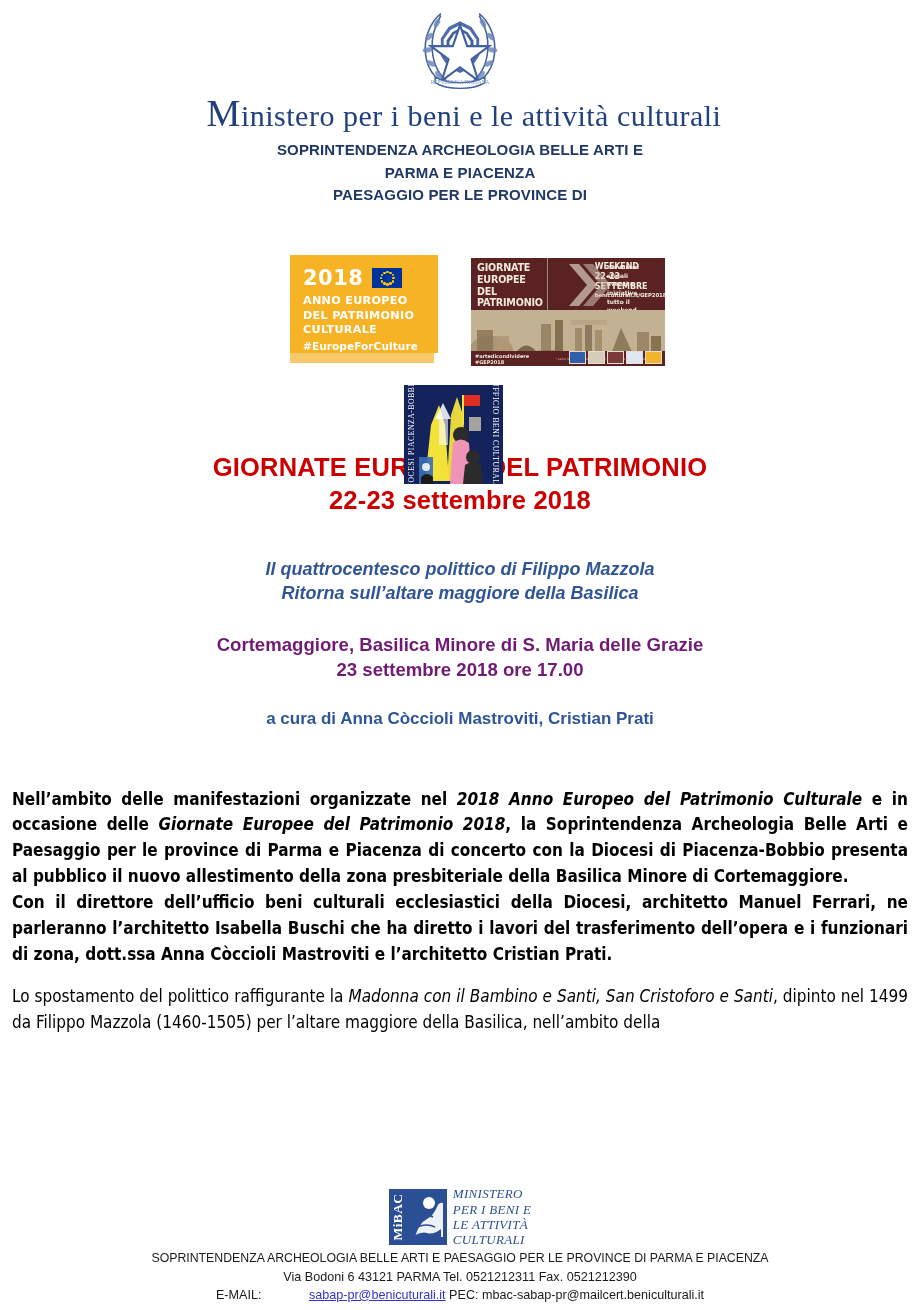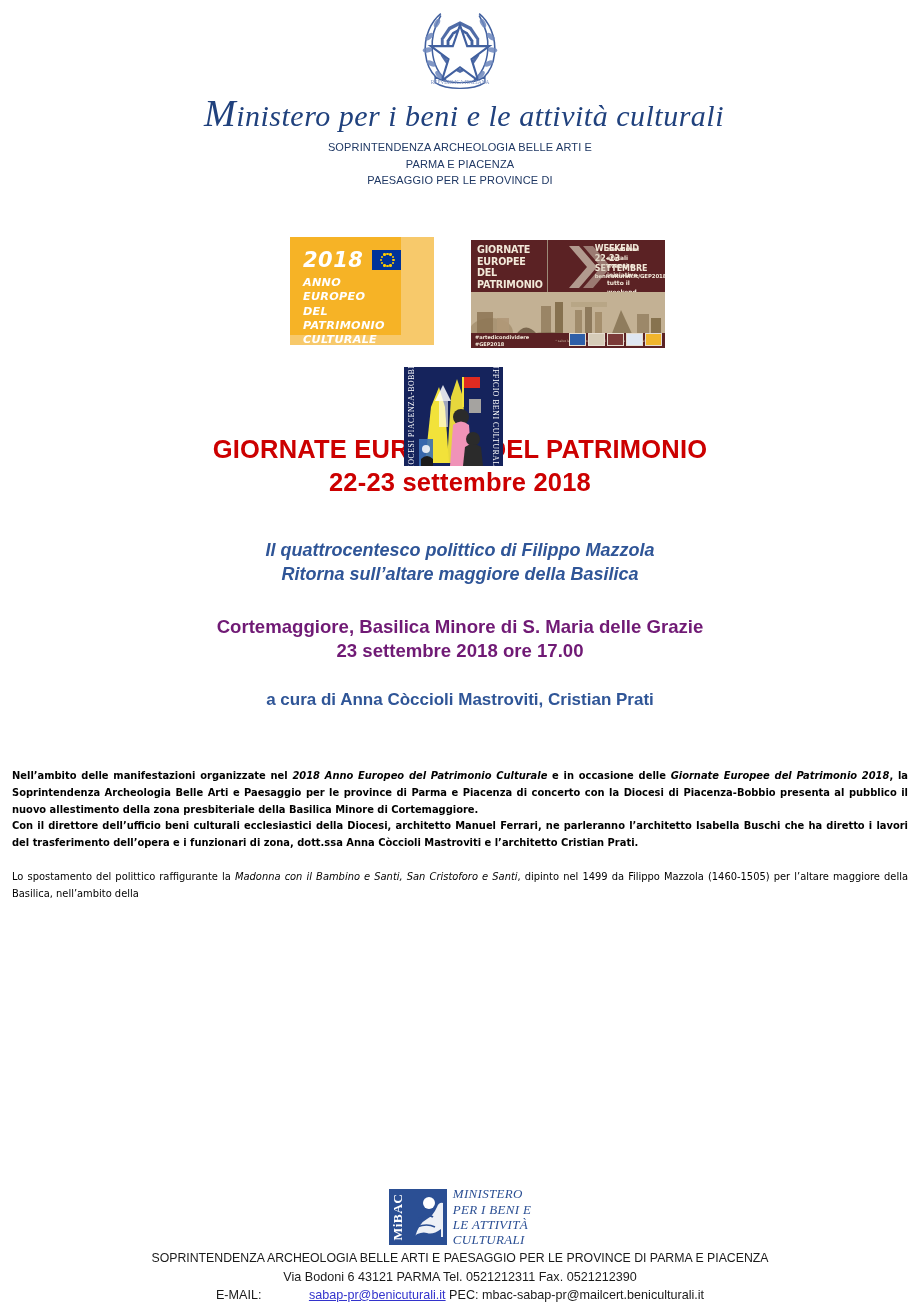--- a/index.html
+++ b/index.html
@@ -28,35 +28,34 @@
     align-items: flex-start;
   }
   .emblem {
     width: 96px;
     height: 92px;
     display: block;
   }
   .ministero-script {
     margin-top: -2px;
     font-family: "Liberation Serif", serif;
-    font-style: italic;
     font-size: 30px;
     color: #20417d;
     letter-spacing: 0.5px;
     line-height: 1.05;
     text-align: center;
     padding-left: 8px;
   }
   .ministero-script .cap {
     font-size: 38px;
   }
   .soprintendenza-head {
     margin-top: 5px;
-    font-size: 11px;
-    font-weight: 400;
+    font-size: 15px;
+    font-weight: 700;
     color: #1f3864;
     line-height: 1.52;
     letter-spacing: 0.15px;
   }
 
   
   .banner-row {
     position: relative;
     height: 124px;
     margin-top: 48px;
@@ -67,26 +66,25 @@
     position: absolute;
     left: 290px;
     top: 0px;
     width: 144px;
     height: 108px;
     background: #f7c96b;
   }
   .yellow-banner-inner {
     position: absolute;
     left: 0; top: 0;
-    width: 111px;
+    width: 148px;
     height: 98px;
     background: #f5a623;
     background: #f6b326;
     padding: 0;
-    font-style: italic;
   }
   .yb-top {
     display: flex;
     align-items: center;
     padding: 11px 0 0 13px;
   }
   .yb-2018 {
     font-size: 21px;
     font-weight: bold;
     color: #ffffff;
@@ -295,21 +293,21 @@
     color: #2f5597;
     font-size: 17px;
     font-weight: bold;
   }
 
   
   .body-block {
     margin-top: 58px;
     padding: 0 12px;
     font-family: "DejaVu Sans Condensed", "Liberation Sans Narrow", "Liberation Sans", sans-serif;
-    font-size: 11px;
+    font-size: 17px;
     line-height: 1.52;
     text-align: justify;
     color: #000;
   }
   .body-block p { margin: 0; }
   .para-bold { font-weight: bold; }
   .para-bold em { font-style: italic; }
   .para-normal { margin-top: 17px !important; }
   .para-normal em { font-style: italic; }
 

